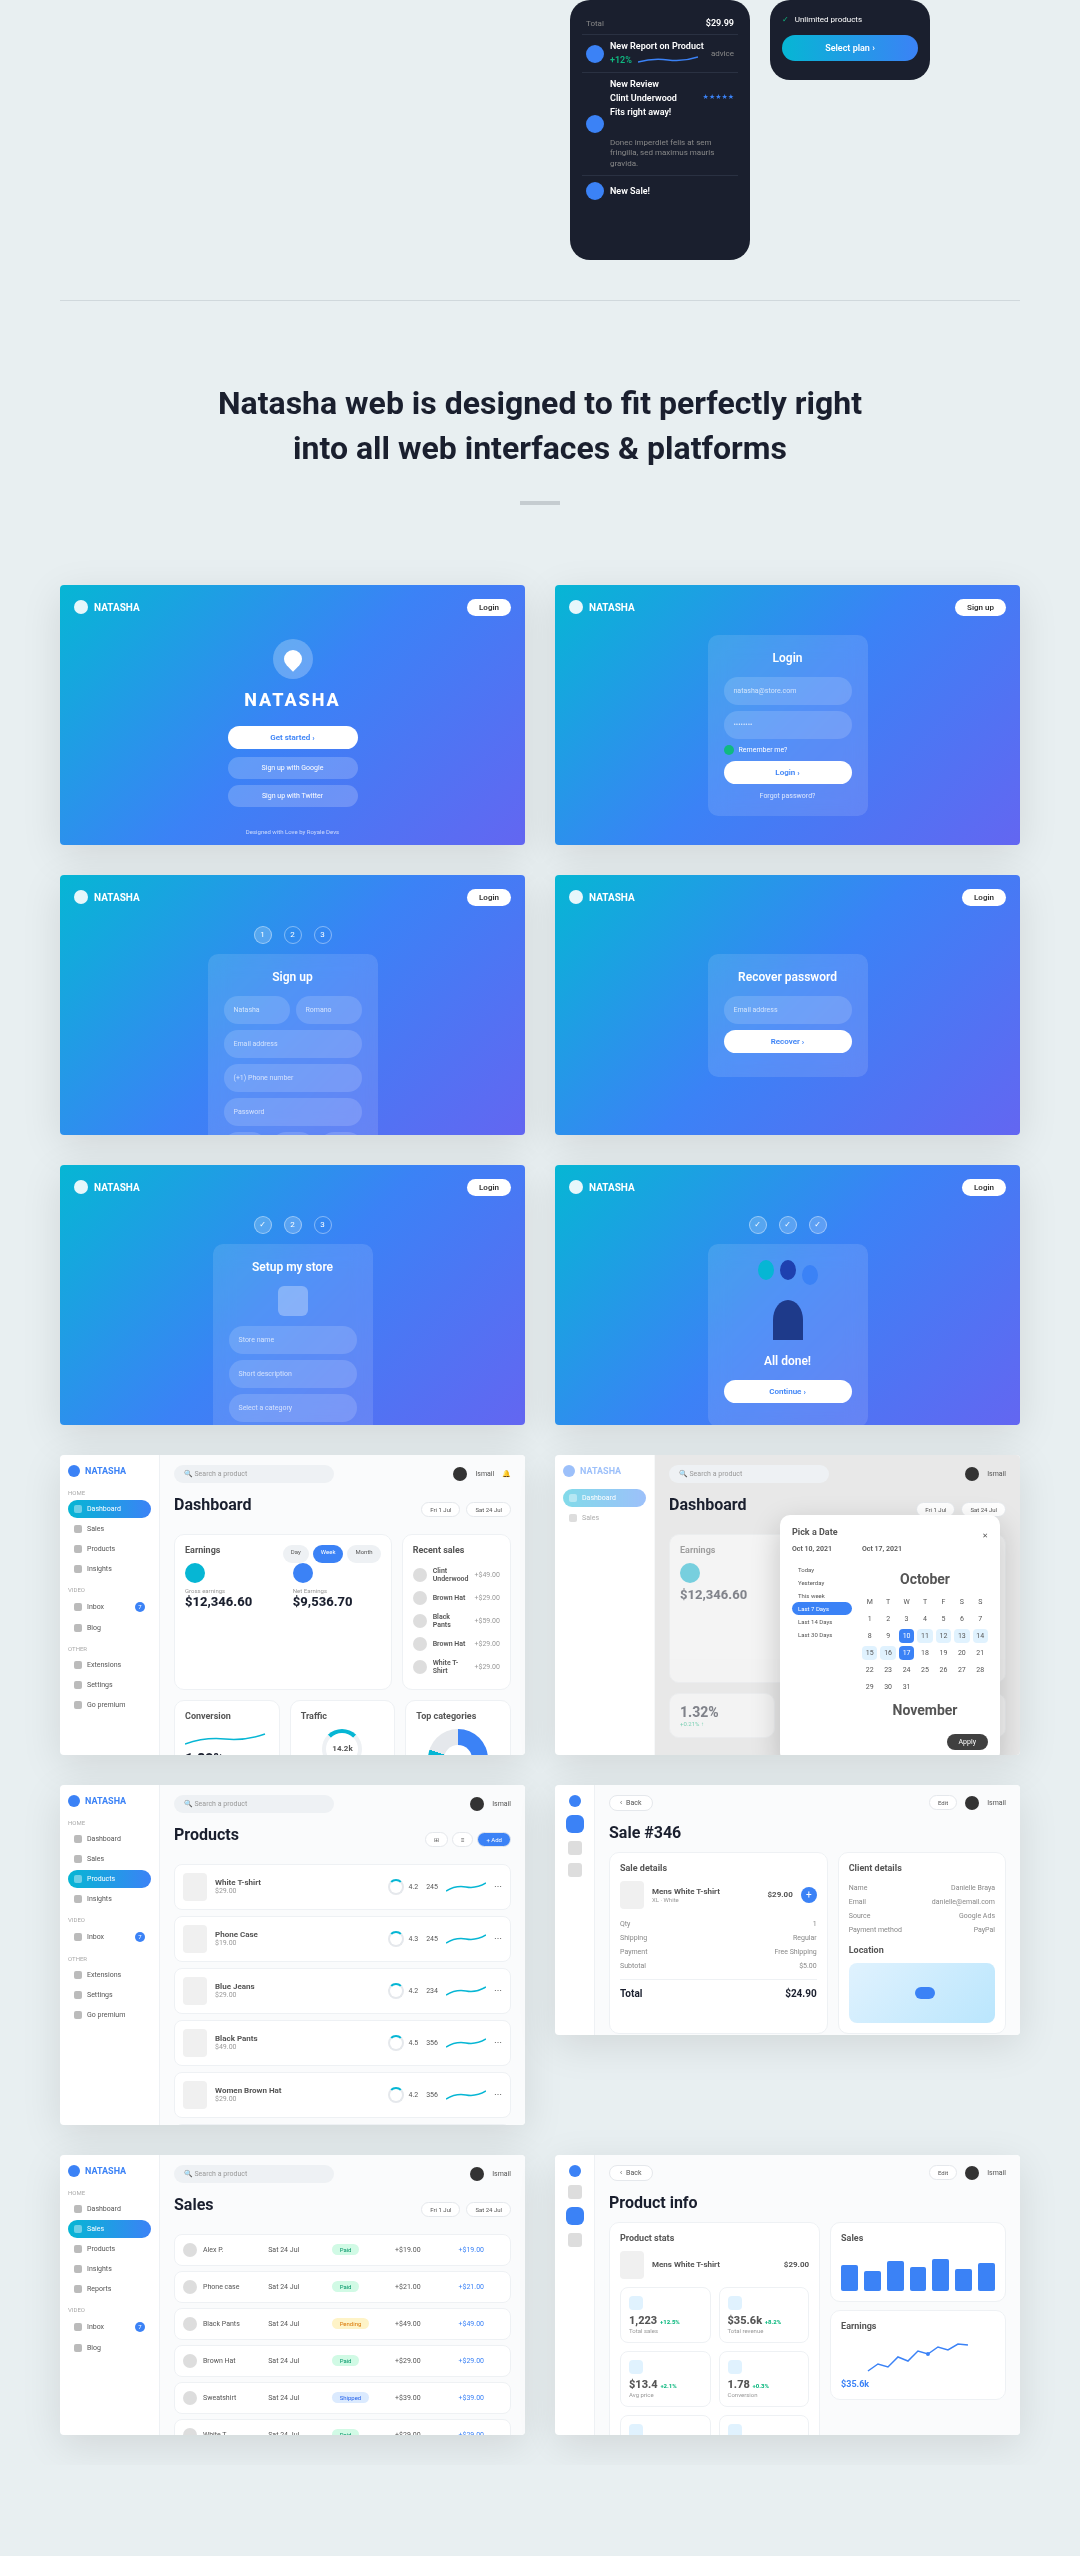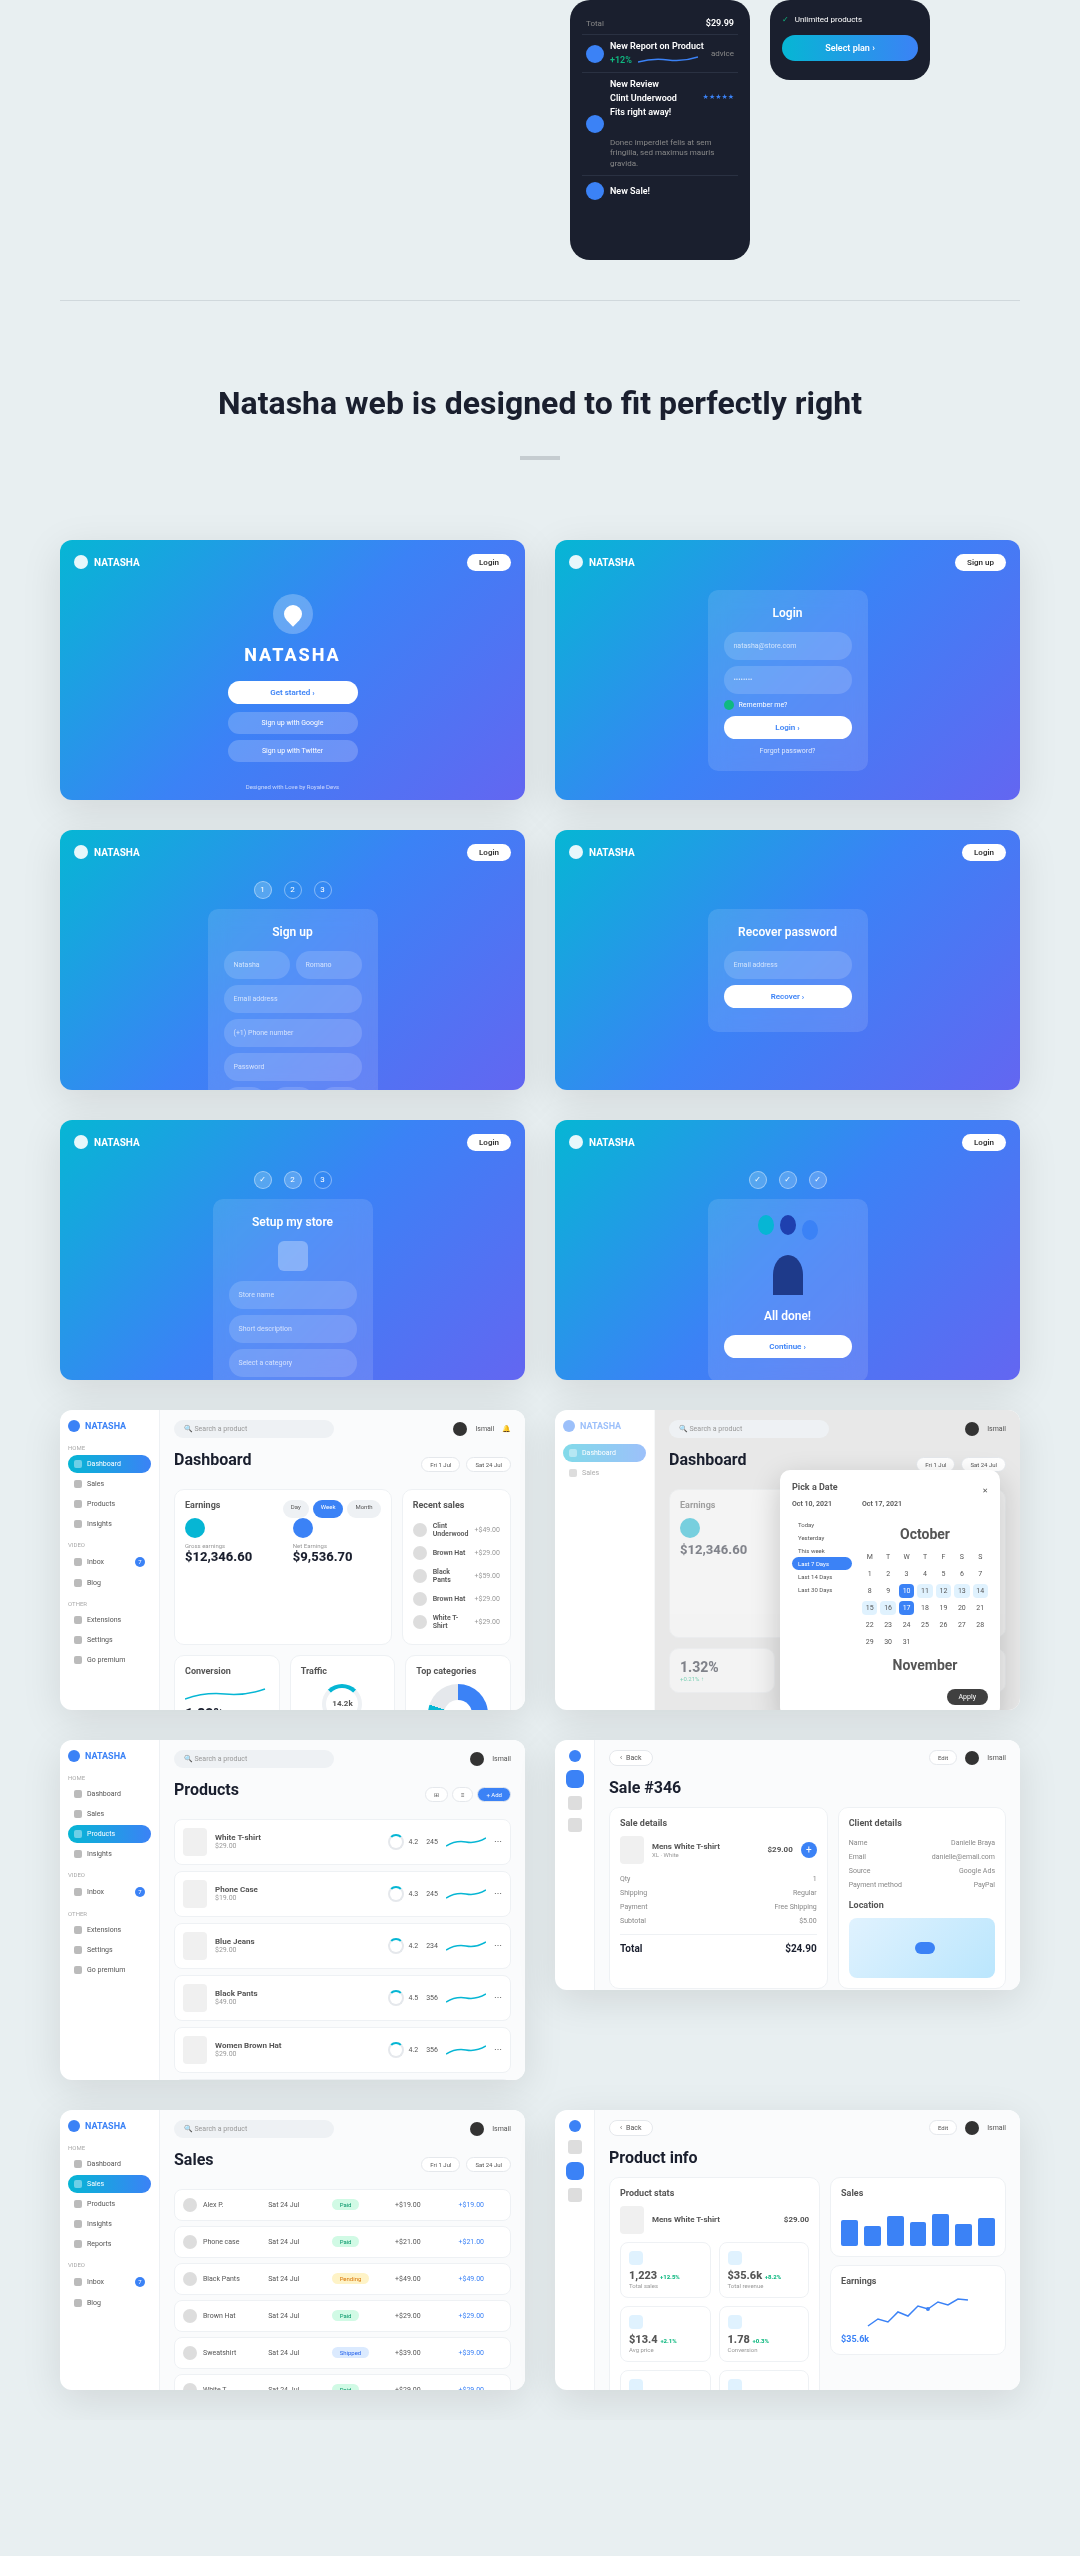--- a/index.html
+++ b/index.html
@@ -15,21 +15,21 @@
 .phone-txt{flex:1}
 .phone-lbl{font-size:8px;color:#888}
 .phone-val{font-size:9px;font-weight:600}
 .stars{color:#3b82f6;font-size:7px}
 .select-plan{background:linear-gradient(90deg,#06b6d4,#3b82f6);border-radius:20px;padding:8px;text-align:center;font-size:9px;font-weight:600;margin-top:8px}
 .check-item{display:flex;align-items:center;gap:6px;font-size:8px;padding:3px 0}
 .hero{text-align:center;padding:80px 60px 50px;border-top:1px solid #d0d8dc;margin:0 60px}
 .hero h1{font-size:32px;font-weight:700;color:#1a1f2e;line-height:1.4}
 .hero-line{width:40px;height:4px;background:#c5ccd0;margin:30px auto 0}
 .grid{display:grid;grid-template-columns:1fr 1fr;gap:30px;padding:30px 60px}
-.card{border-radius:12px;overflow:hidden;box-shadow:0 10px 40px rgba(0,0,0,0.1);position:relative}
+.card{border-radius:4px;overflow:hidden;box-shadow:0 10px 40px rgba(0,0,0,0.1);position:relative}
 .blue-card{background:linear-gradient(135deg,#06b6d4 0%,#3b82f6 50%,#6366f1 100%);height:260px;padding:14px}
 .card-header{display:flex;justify-content:space-between;align-items:center;margin-bottom:20px}
 .brand{display:flex;align-items:center;gap:6px;color:#fff;font-size:10px;font-weight:700}
 .brand-ico{width:14px;height:14px;background:#fff;border-radius:50%;opacity:0.9}
 .login-btn{background:#fff;color:#333;border-radius:14px;padding:4px 12px;font-size:8px;font-weight:600}
 .center-content{display:flex;flex-direction:column;align-items:center;justify-content:center;height:180px}
 .natasha-logo{width:40px;height:40px;background:rgba(255,255,255,0.25);border-radius:50%;display:flex;align-items:center;justify-content:center;margin-bottom:10px}
 .natasha-logo::after{content:'';width:18px;height:18px;background:#fff;border-radius:50% 50% 50% 0;transform:rotate(-45deg)}
 .brand-title{color:#fff;font-size:18px;font-weight:800;letter-spacing:2px;margin-bottom:16px}
 .btn-white{background:#fff;color:#3b82f6;border-radius:18px;padding:7px 30px;font-size:8px;font-weight:600;margin-bottom:8px;width:130px;text-align:center}
@@ -180,21 +180,21 @@
 <div class="phone p2">
 <div class="check-item">
           <span style="color:#10b981">✓</span>
           <span>Unlimited products</span>
         </div>
 <div class="select-plan">Select plan ›</div>
 </div>
 </div>
 
 <div class="hero">
-<h1><span>Natasha web is designed to fit perfectly right</span><br></h1>
+<h1><span>Natasha web is designed to fit perfectly right</span><br><span>into all web interfaces &amp; platforms</span></h1>
 <div class="hero-line"></div>
 </div>
 
 <div class="grid">
 
 <div class="card blue-card">
 <div class="card-header">
           <div class="brand">
             <div class="brand-ico"></div>
             <span>NATASHA</span>

